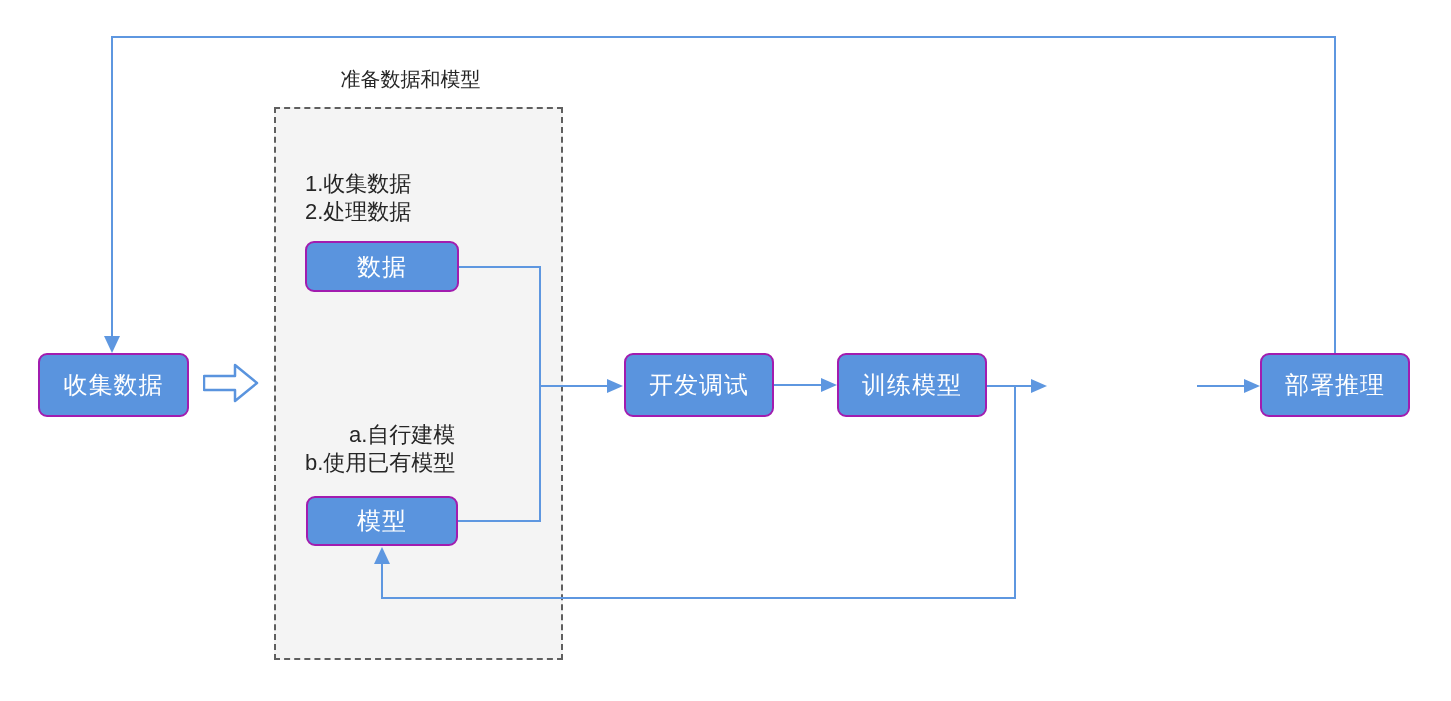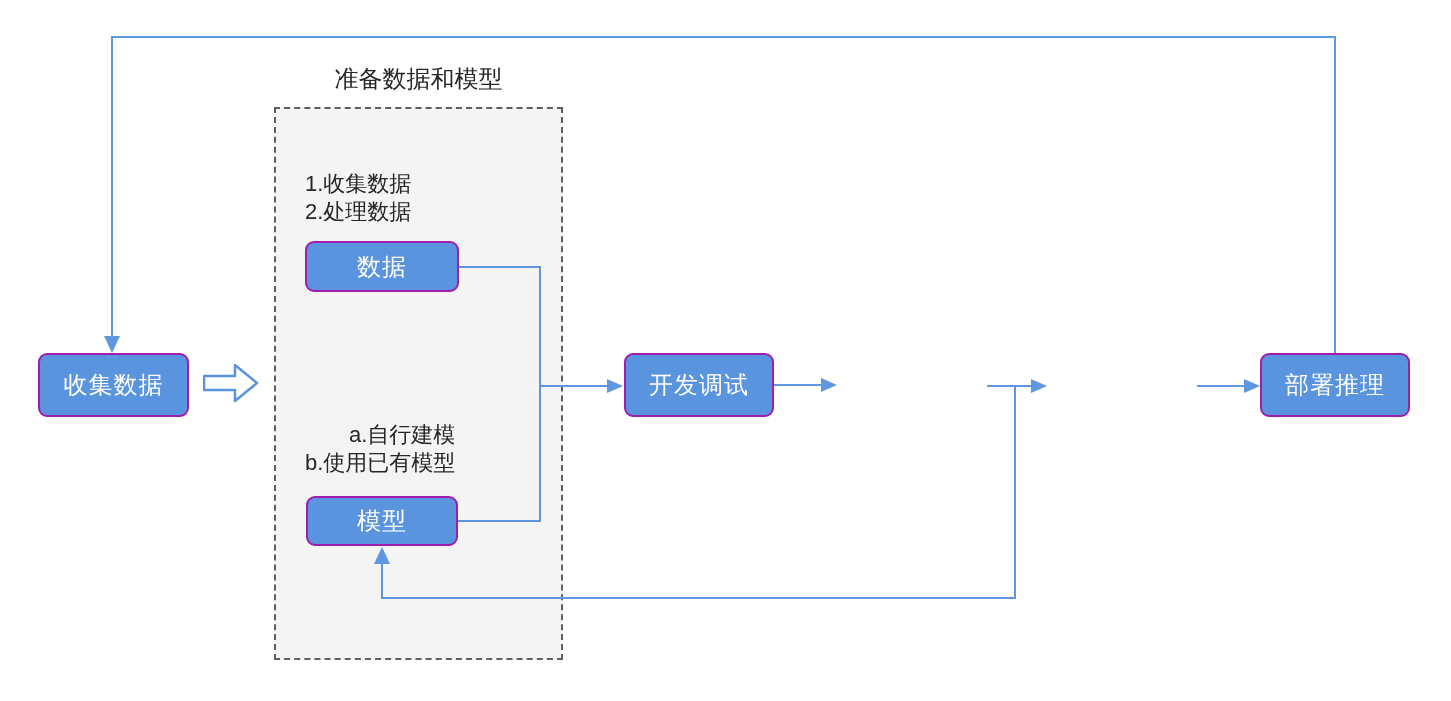--- a/index.html
+++ b/index.html
@@ -36,25 +36,25 @@
     left: 274px;
     top: 107px;
     width: 289px;
     height: 553px;
     background: var(--group-fill, #F4F4F4);
     border: 2px dashed var(--group-border, #5F5F5F);
     box-sizing: border-box;
   }
   .group-title {
     position: absolute;
-    left: 274px;
+    left: 266px;
     top: 63px;
     width: 289px;
     text-align: center;
-    font-size: 24px;
+    font-size: 20px;
     line-height: 32px;
     color: var(--text, #262626);
   }
   .note {
     position: absolute;
     font-size: 22px;
     line-height: 28px;
     color: var(--text, #262626);
     white-space: pre-line;
   }
@@ -139,16 +139,17 @@
 
   <div class="note note-data">1.收集数据
 2.处理数据</div>
   <div class="note note-model">a.自行建模
 b.使用已有模型</div>
 
   <div class="node node-determine">收集数据</div>
   <div class="node node-data">数据</div>
   <div class="node node-model">模型</div>
   <div class="node node-develop">开发调试</div>
+  <div class="node node-train">训练模型</div>
   <div class="node node-deploy">部署推理</div>
 
 
 </div>
 
 </body></html>

